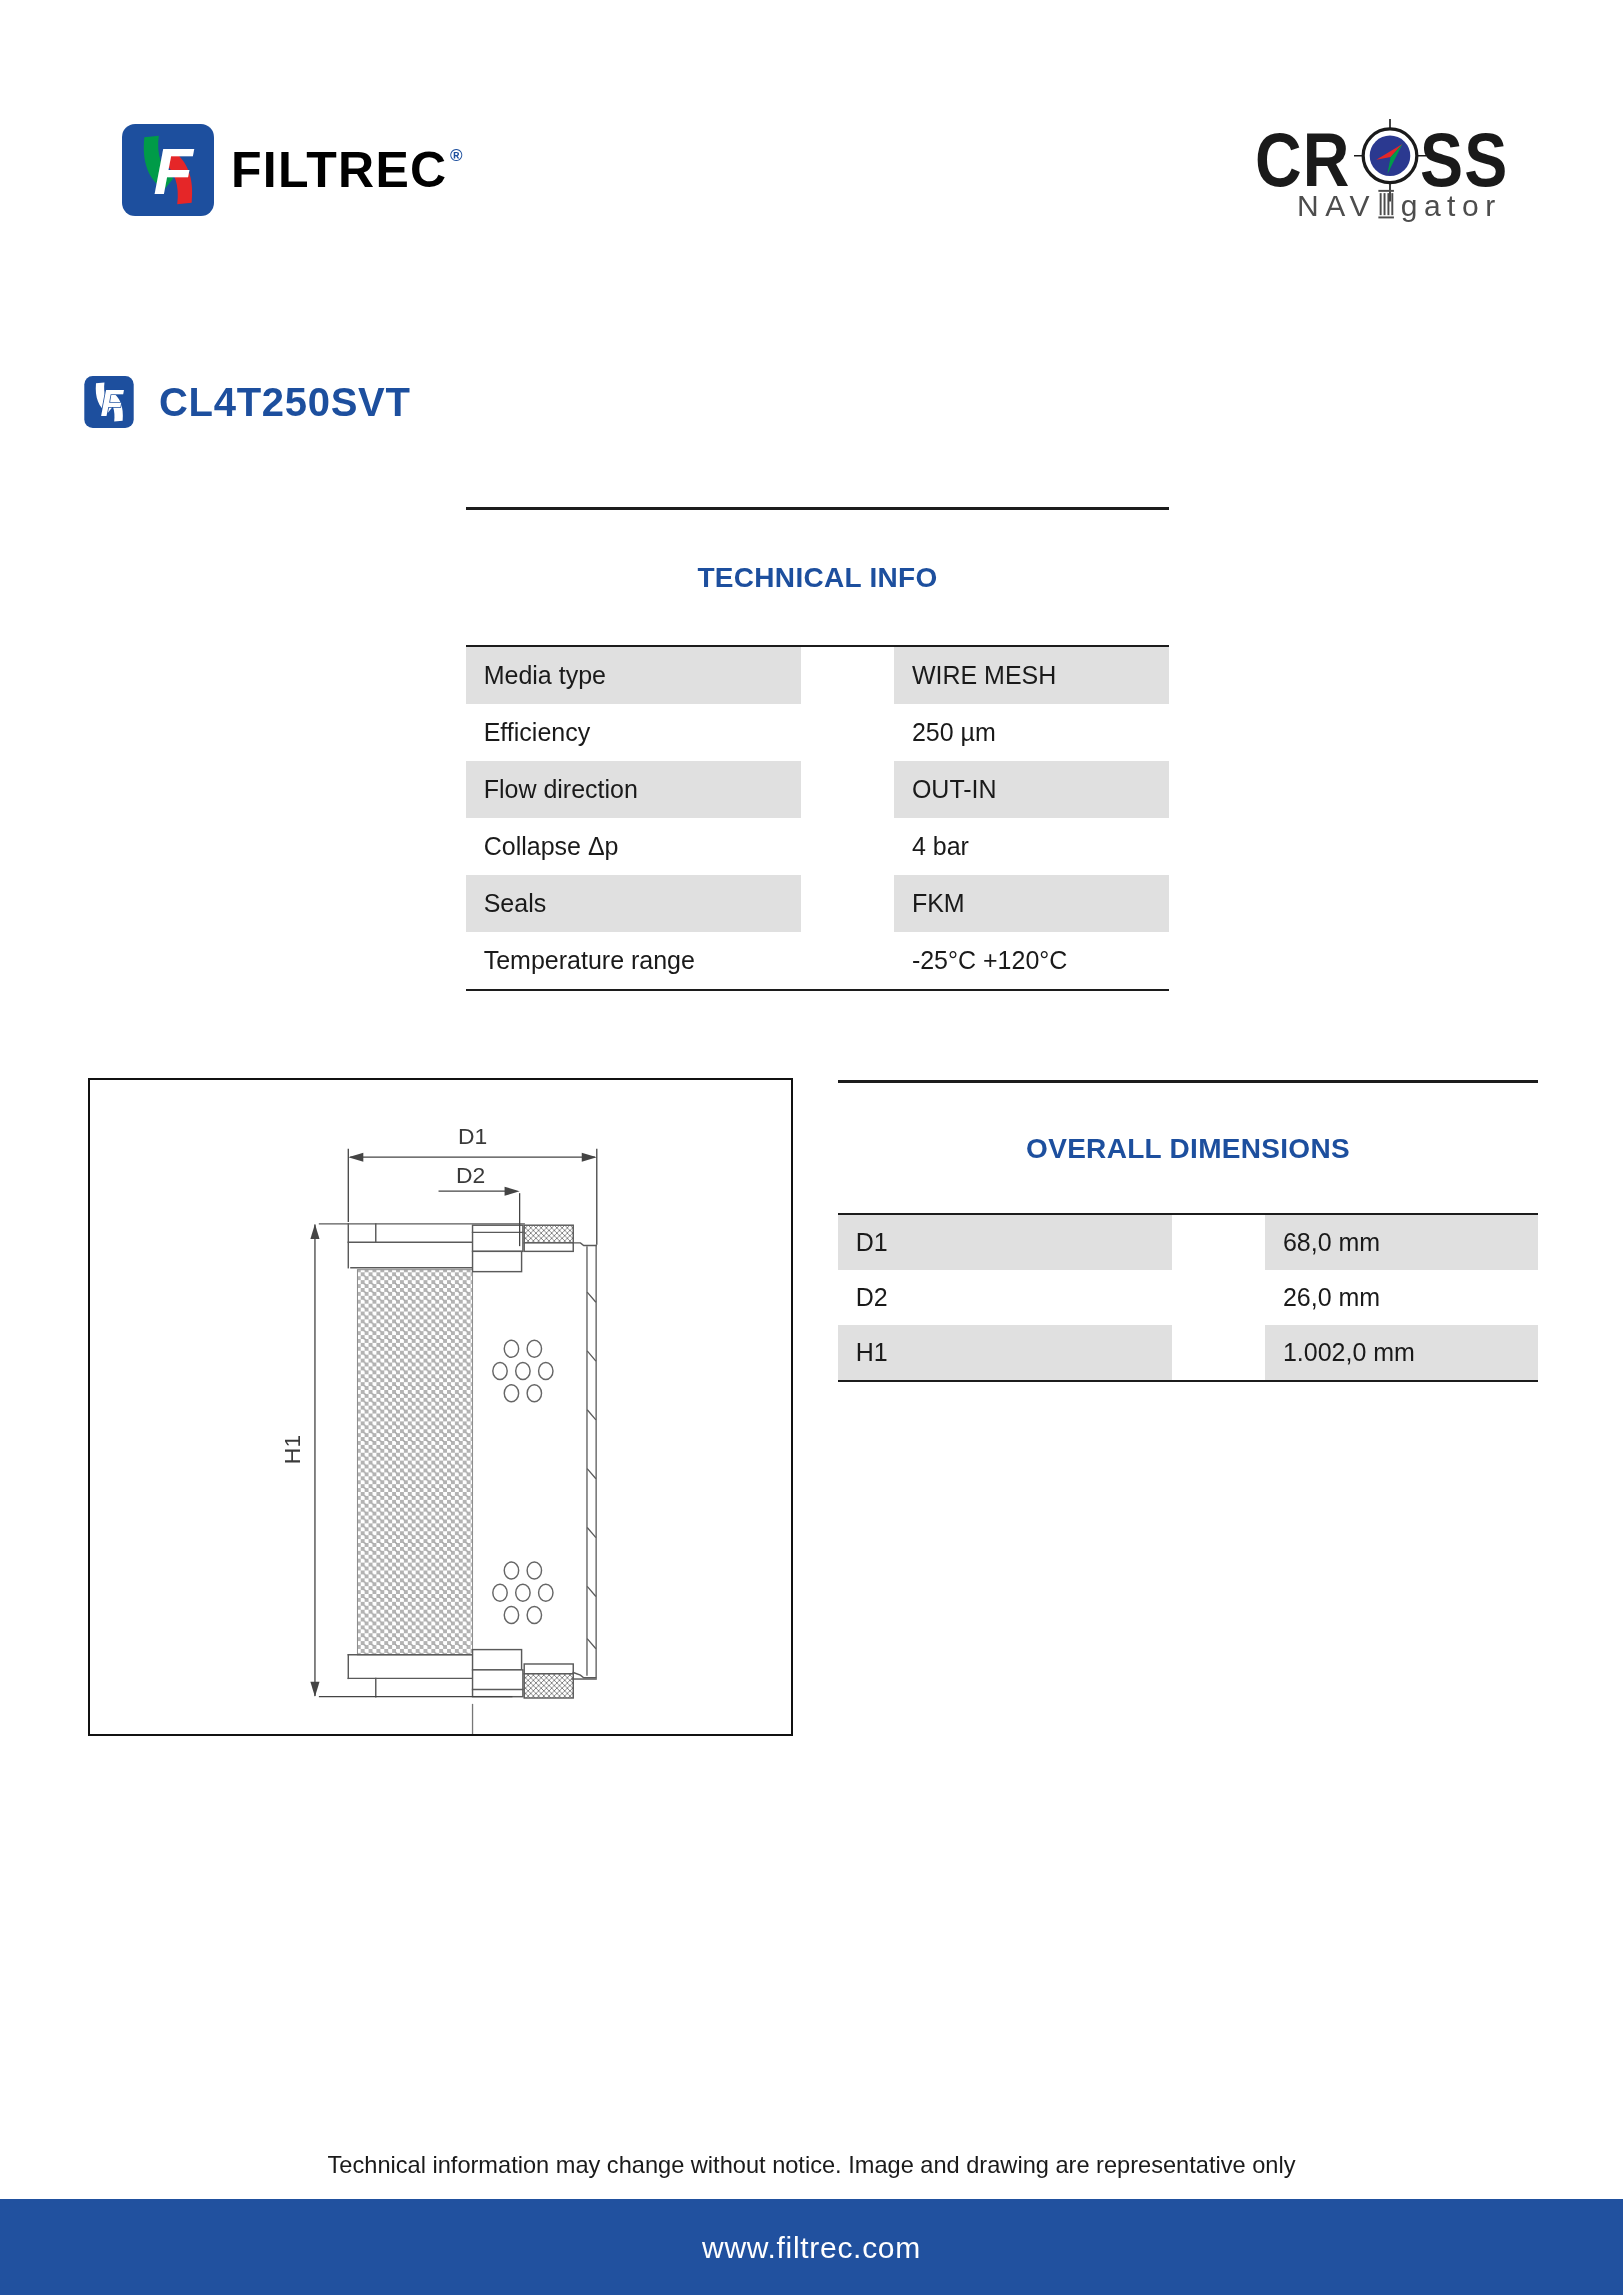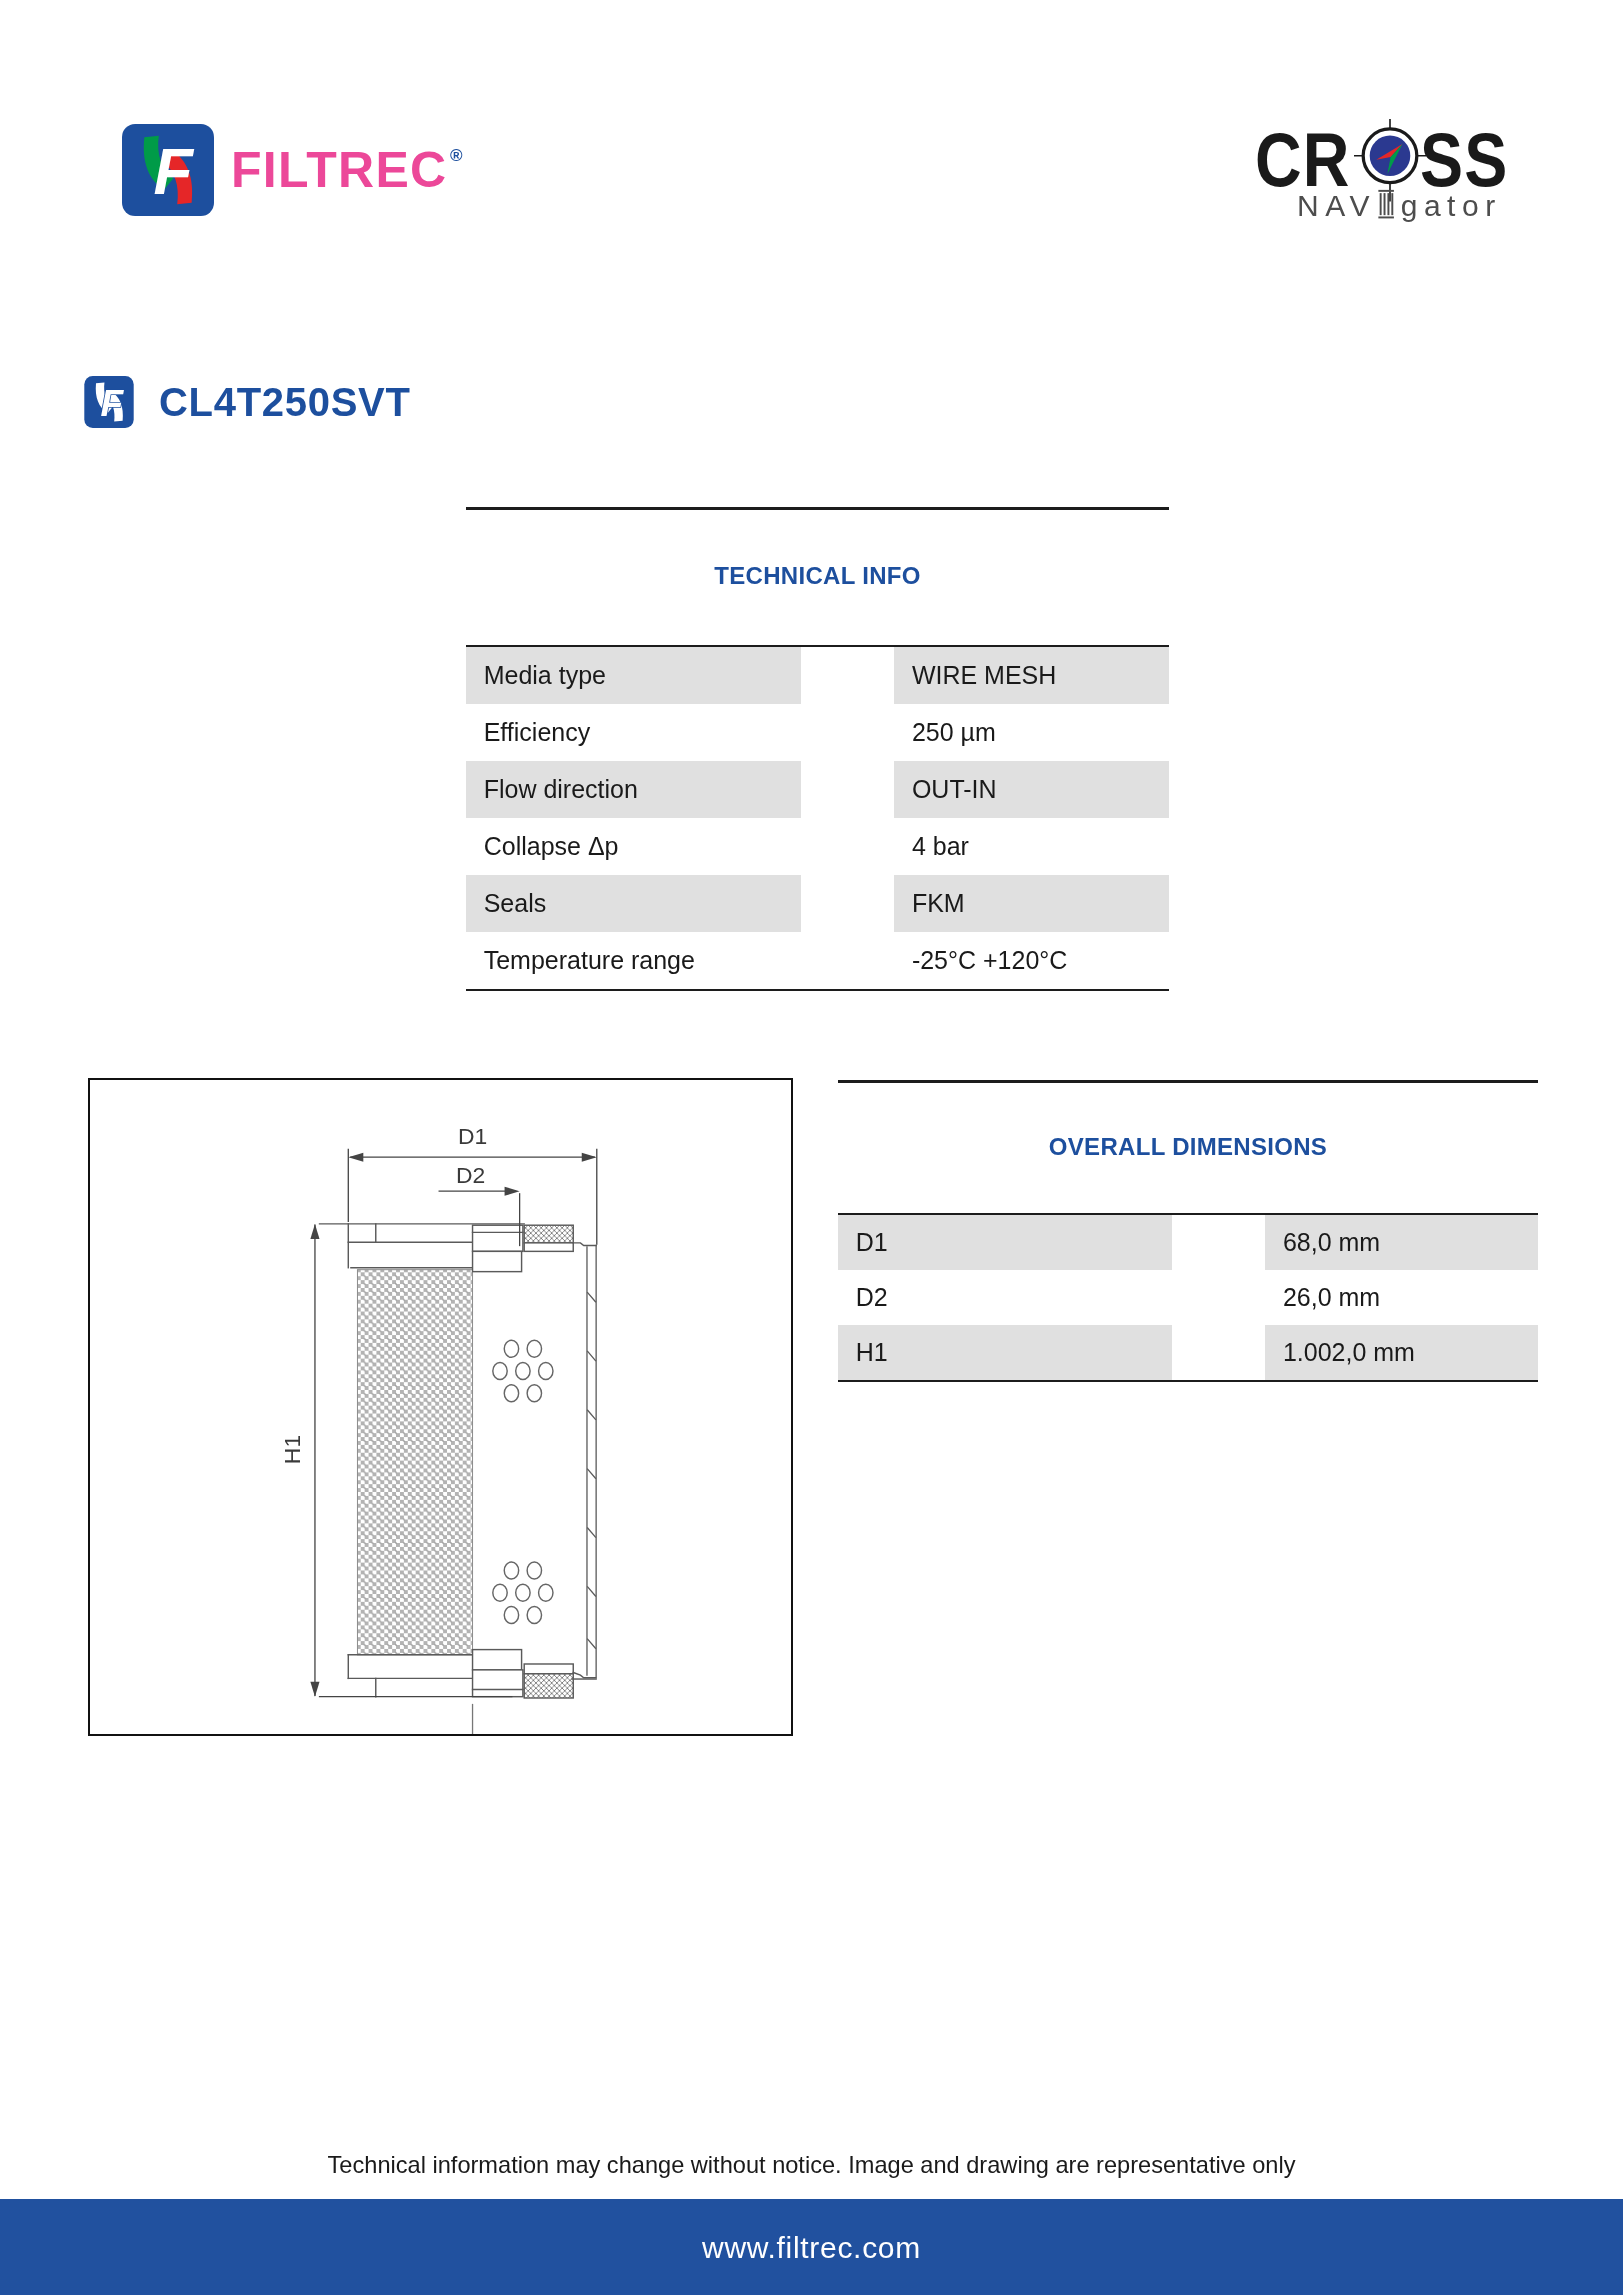--- a/index.html
+++ b/index.html
@@ -1,35 +1,35 @@
 <!DOCTYPE html>
 <html style="font-size:10.5px"><head>
 <meta charset="utf-8">
 <style>
   html,body{margin:0;padding:0;background:#ffffff;}
   body{width:1623px;height:2295px;position:relative;font-family:"Liberation Sans",sans-serif;color:#1a1a1a;overflow:hidden;}
   .abs{position:absolute;}
 
   
   .filtrec-logo{left:122px;top:124px;display:flex;align-items:center;}
-  .filtrec-word{font-size:50px;font-weight:800;color:#ec4899;letter-spacing:1.3px;margin-left:17px;line-height:1;}
+  .filtrec-word{font-size:50px;font-weight:800;color:#000000;letter-spacing:1.3px;margin-left:17px;line-height:1;}
   .filtrec-reg{font-size:17px;font-weight:700;color:#1d4f9e;vertical-align:26px;margin-left:2.6px;}
 
   .cross-logo{left:1255px;top:122px;width:288px;height:105px;}
   .cross-word{position:absolute;top:0;font-size:76px;font-weight:900;color:#1a1a1a;line-height:1;letter-spacing:1.3px;transform:scaleX(0.85);transform-origin:left top;}
   .nav-subline{position:absolute;left:42px;top:64px;display:flex;align-items:flex-end;}
   .nav-sub{font-size:30px;font-weight:400;color:#4d4d4d;letter-spacing:6.5px;line-height:1;}
 
   
   .title-block{left:84px;top:376px;display:flex;align-items:center;}
   .product-code{font-size:40px;font-weight:800;color:#1d4f9e;margin:0 0 0 25px;letter-spacing:0.7px;line-height:1;}
 
   
   .rule{height:2.6px;background:#1c1c1c;}
-  .section-title{font-size:24px;font-weight:700;color:#1d4f9e;text-align:center;margin:0;letter-spacing:0.3px;line-height:1;}
+  .section-title{font-size:28px;font-weight:700;color:#1d4f9e;text-align:center;margin:0;letter-spacing:0.3px;line-height:1;}
 
   
   .data-table{border-top:2.6px solid #1c1c1c;border-bottom:2.6px solid #1c1c1c;}
   .tr{display:flex;height:57px;gap:44px;}
   .t-dim .tr{height:55px;}
   .td{display:flex;align-items:center;font-size:25px;color:#1a1a1a;box-sizing:border-box;padding-left:17.7px;background:#ffffff;}
   .gap{width:5.2px;background:#ffffff;}
   .t-tech .td.label{width:335px;}
   .t-dim  .td.label{width:334px;}
   .td.value{flex:1;}

